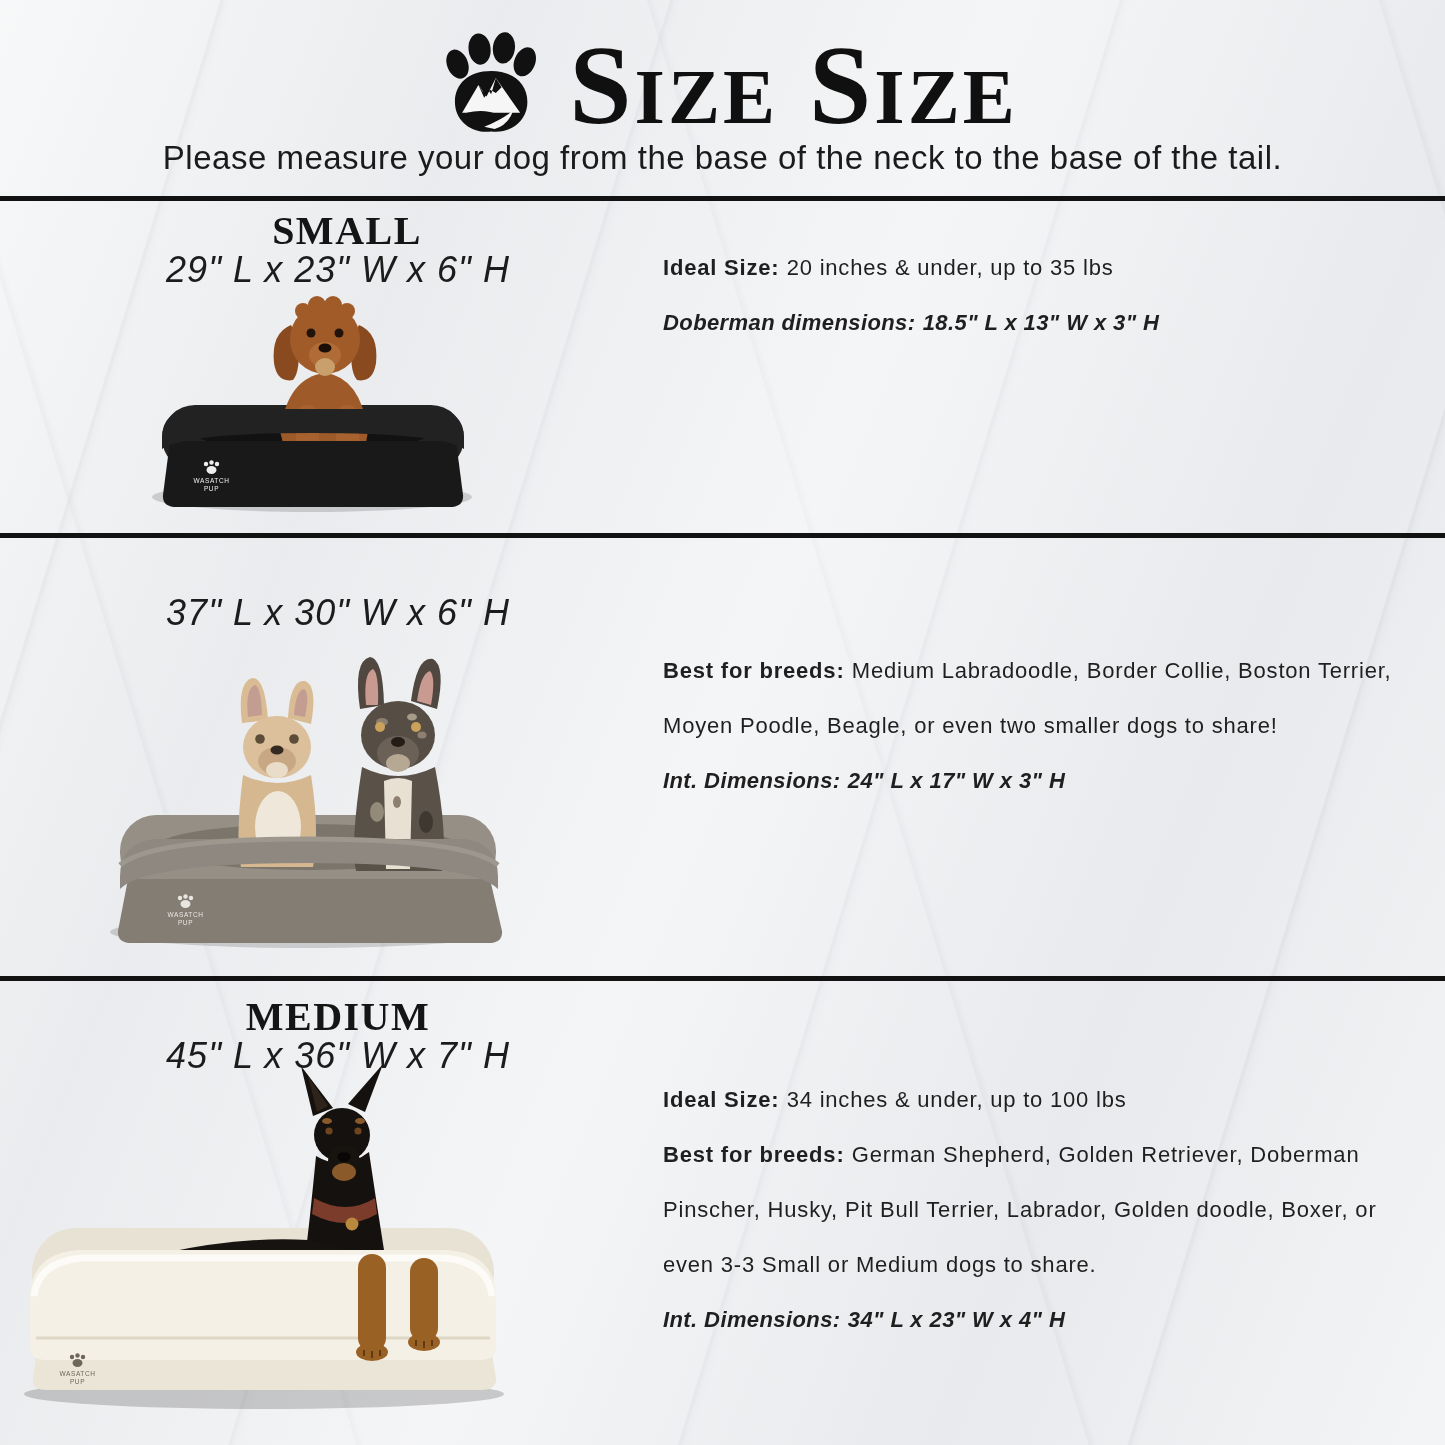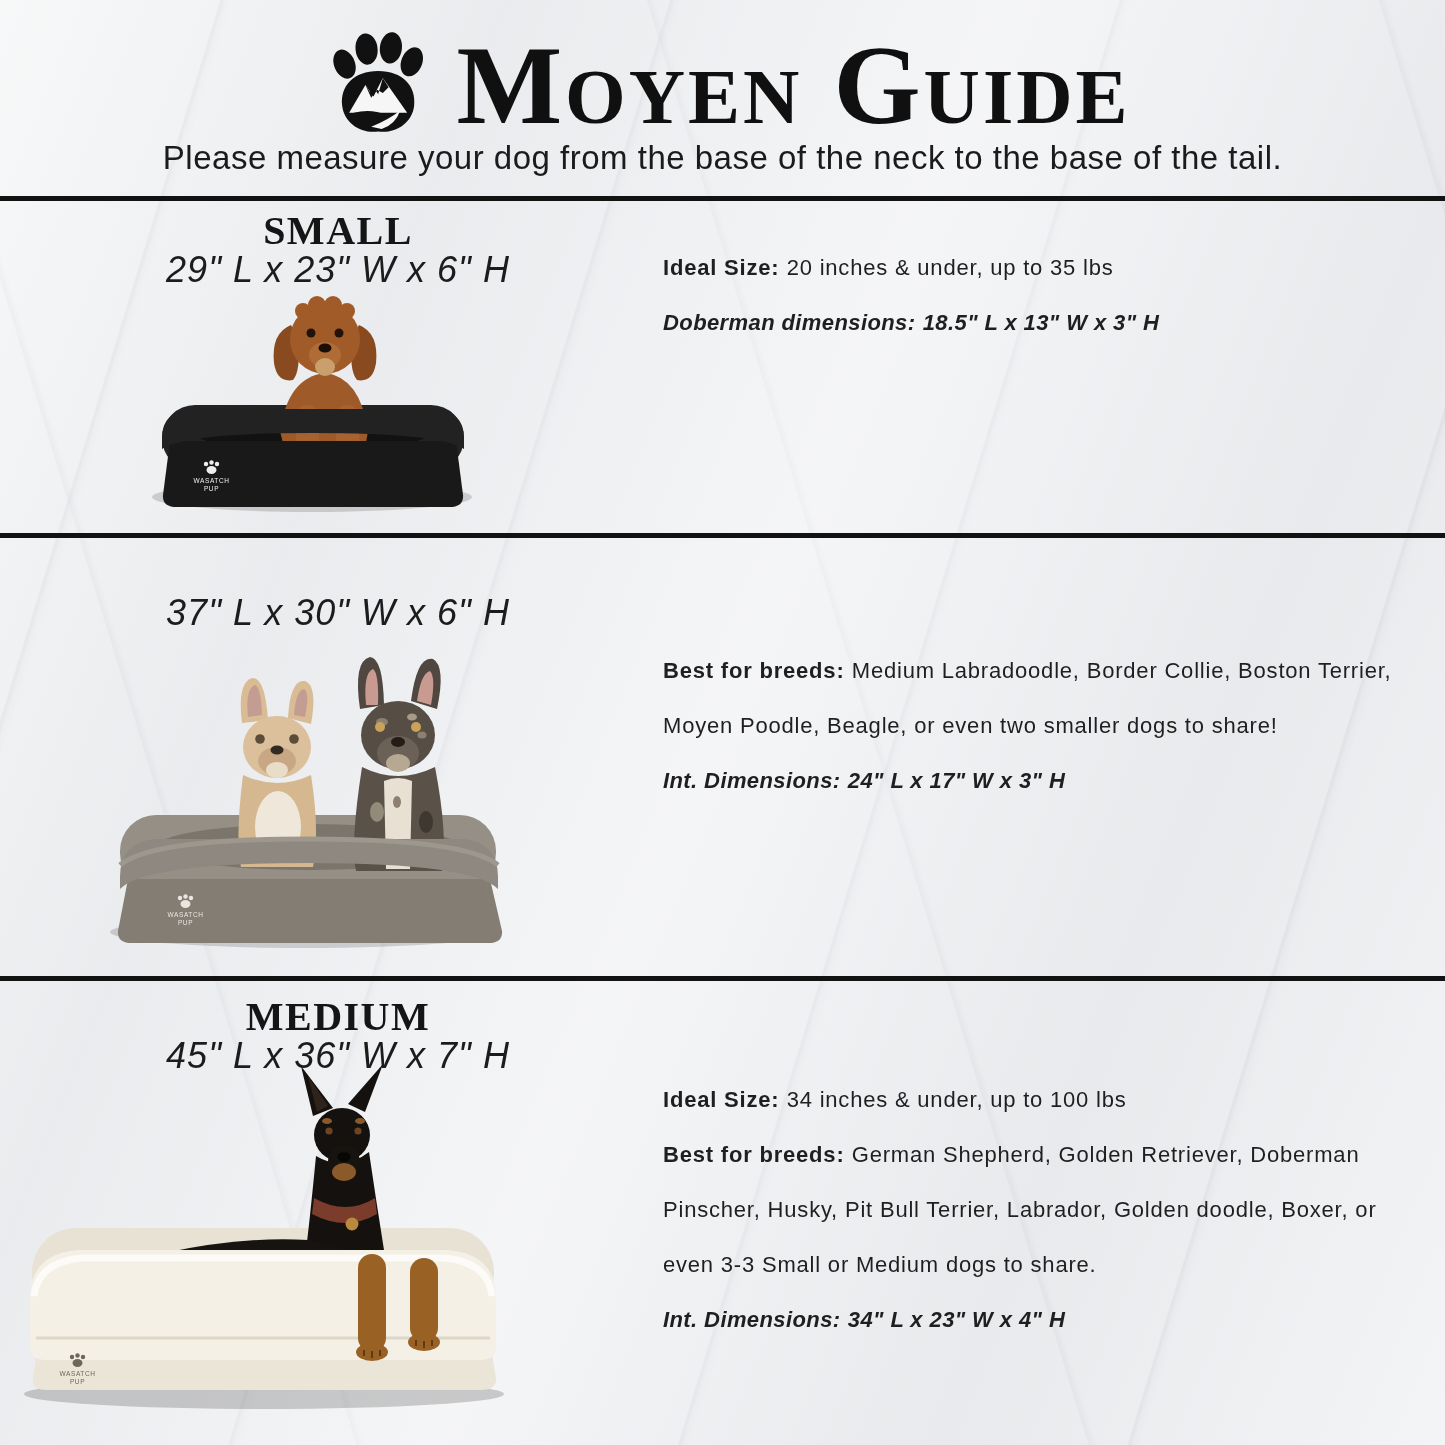--- a/index.html
+++ b/index.html
@@ -63,27 +63,27 @@
       <ellipse cx="22" cy="32" rx="9" ry="13" fill="#111" transform="rotate(-22 22 32)"></ellipse>
       <ellipse cx="41" cy="19" rx="9.5" ry="13.5" fill="#111" transform="rotate(-7 41 19)"></ellipse>
       <ellipse cx="62" cy="18" rx="9.5" ry="13.5" fill="#111" transform="rotate(7 62 18)"></ellipse>
       <ellipse cx="80" cy="30" rx="9" ry="13" fill="#111" transform="rotate(22 80 30)"></ellipse>
       <path d="M51,38 C72,38 84,51 82,68 C80,83 66,92 51,90 C36,92 22,83 20,68 C18,51 30,38 51,38 Z" fill="#111"></path>
       <path d="M26,74 L40,50 L47,60 L55,44 L76,74 Z" fill="#f6f6f6"></path>
       <path d="M40,50 L44,56 L47,52 L51,58 L55,44 L60,52 L55,57 L50,54 L45,61 Z" fill="#111"></path>
       <path d="M30,74 Q45,70 58,76 Q50,80 40,79 Q33,78 30,74 Z" fill="#111"></path>
       <path d="M45,86 Q60,80 70,72 Q66,84 54,88 Z" fill="#f6f6f6"></path>
     </svg>
-    <h1 class="page-title">Moyen Guide</h1>
+    <h1 class="page-title">Size Size</h1>
   </div>
   <p class="subtitle">Please measure your dog from the base of the neck to the base of the tail.</p>
 
   <div class="divider" style="top:196px;"></div>
 
-  <h2 class="size-name" style="top:207px;">SMALL</h2>
+  <h2 class="size-name" style="top:207px;padding-left:9px;">SMALL</h2>
   <div class="size-dims" style="top:249px;">29" L x 23" W x 6" H</div>
 
   <svg class="photo" style="left:140px;top:281px;" width="345" height="240" viewBox="0 0 345 240" role="img" aria-label="brown doodle puppy sitting on a black bolster dog bed">
     <ellipse cx="172" cy="216" rx="160" ry="15" fill="rgba(0,0,0,0.15)"></ellipse>
     <rect x="22" y="124" width="302" height="66" rx="33" fill="#232323"></rect>
     <ellipse cx="172" cy="150" rx="120" ry="21" fill="#121212"></ellipse>
 
     <path d="M140,150 Q148,96 185,92 Q220,96 228,150 L224,174 Q185,184 146,174 Z" fill="#9e5a28"></path>
     <rect x="156" y="124" width="23" height="56" rx="11" fill="#a8622f"></rect>
     <rect x="196" y="124" width="23" height="56" rx="11" fill="#a8622f"></rect>

